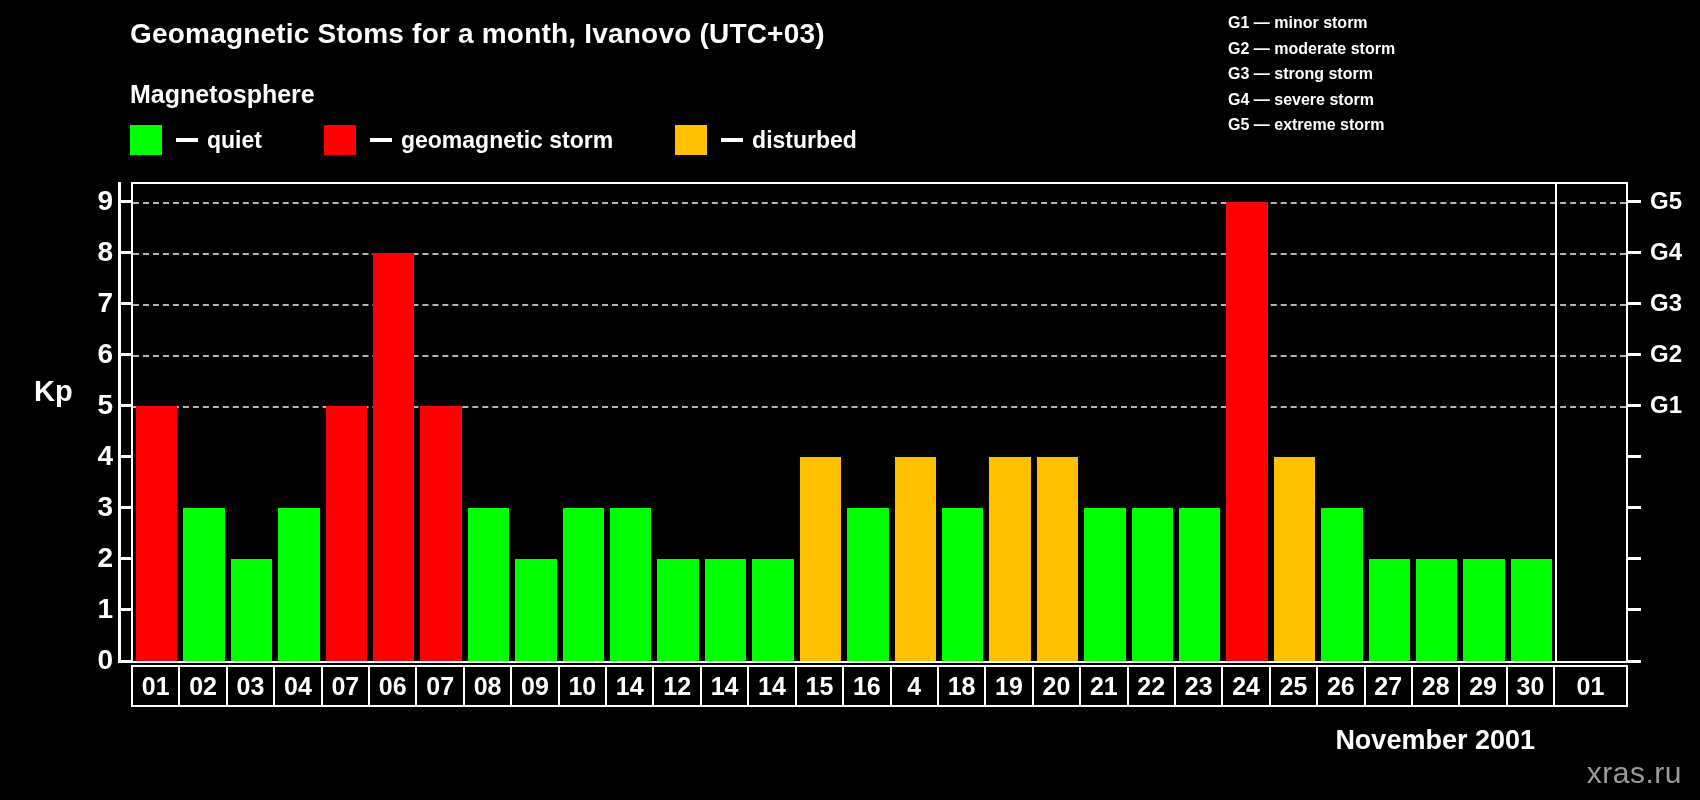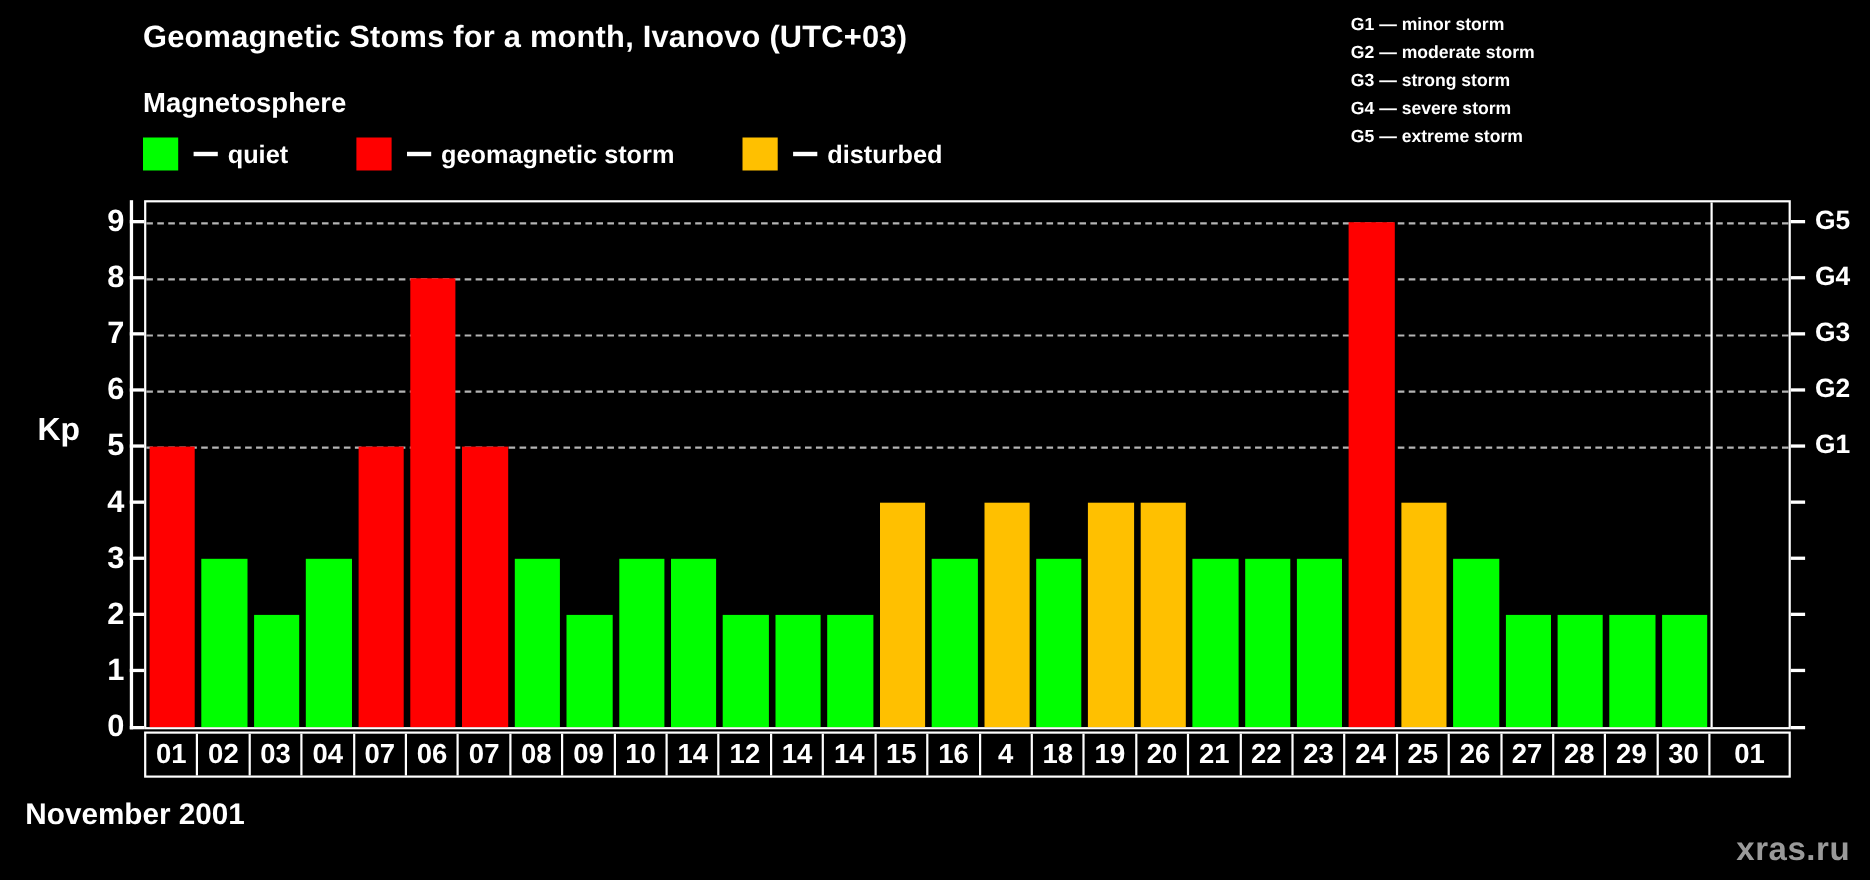--- a/index.html
+++ b/index.html
@@ -244,33 +244,32 @@
     justify-content: center;
     font-size: 25px;
     font-weight: bold;
   }
 
   #x-axis-title {
     position: absolute;
     left: 0;
     top: 725px;
     width: 1552px;
-    text-align: left;
+    text-align: right;
     font-size: 27px;
     font-weight: bold;
-    margin-left: 40px;
   }
   #x-axis-title-inner { display: inline-block; transform: translateX(-17px); }
 
   #watermark {
     position: absolute;
     right: 18px;
     bottom: 10px;
     font-size: 30px;
-    font-weight: bold;
+    font-weight: normal;
     color: #9a9a9a;
     letter-spacing: 0.5px;
   }
 </style>
 </head>
 <body>
 
 <div id="chart-title">Geomagnetic Stoms for a month, Ivanovo (UTC+03)</div>
 <div id="magnetosphere-label">Magnetosphere</div>
 

